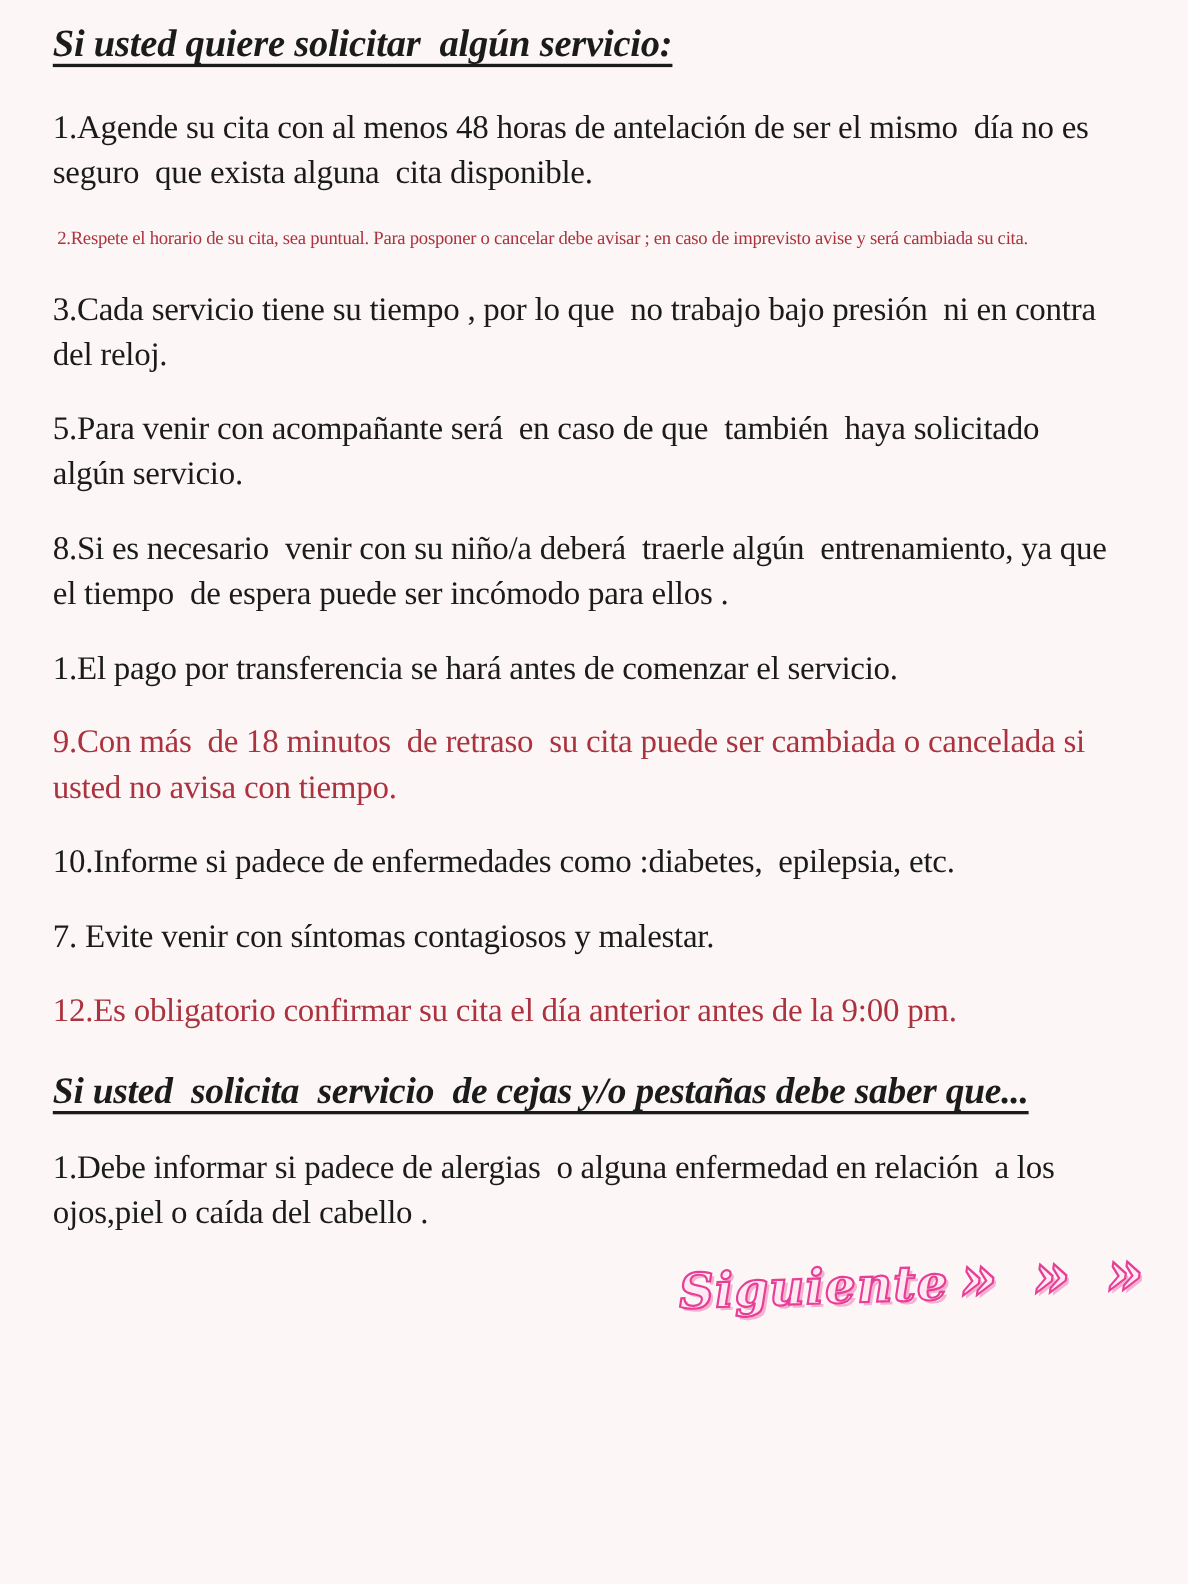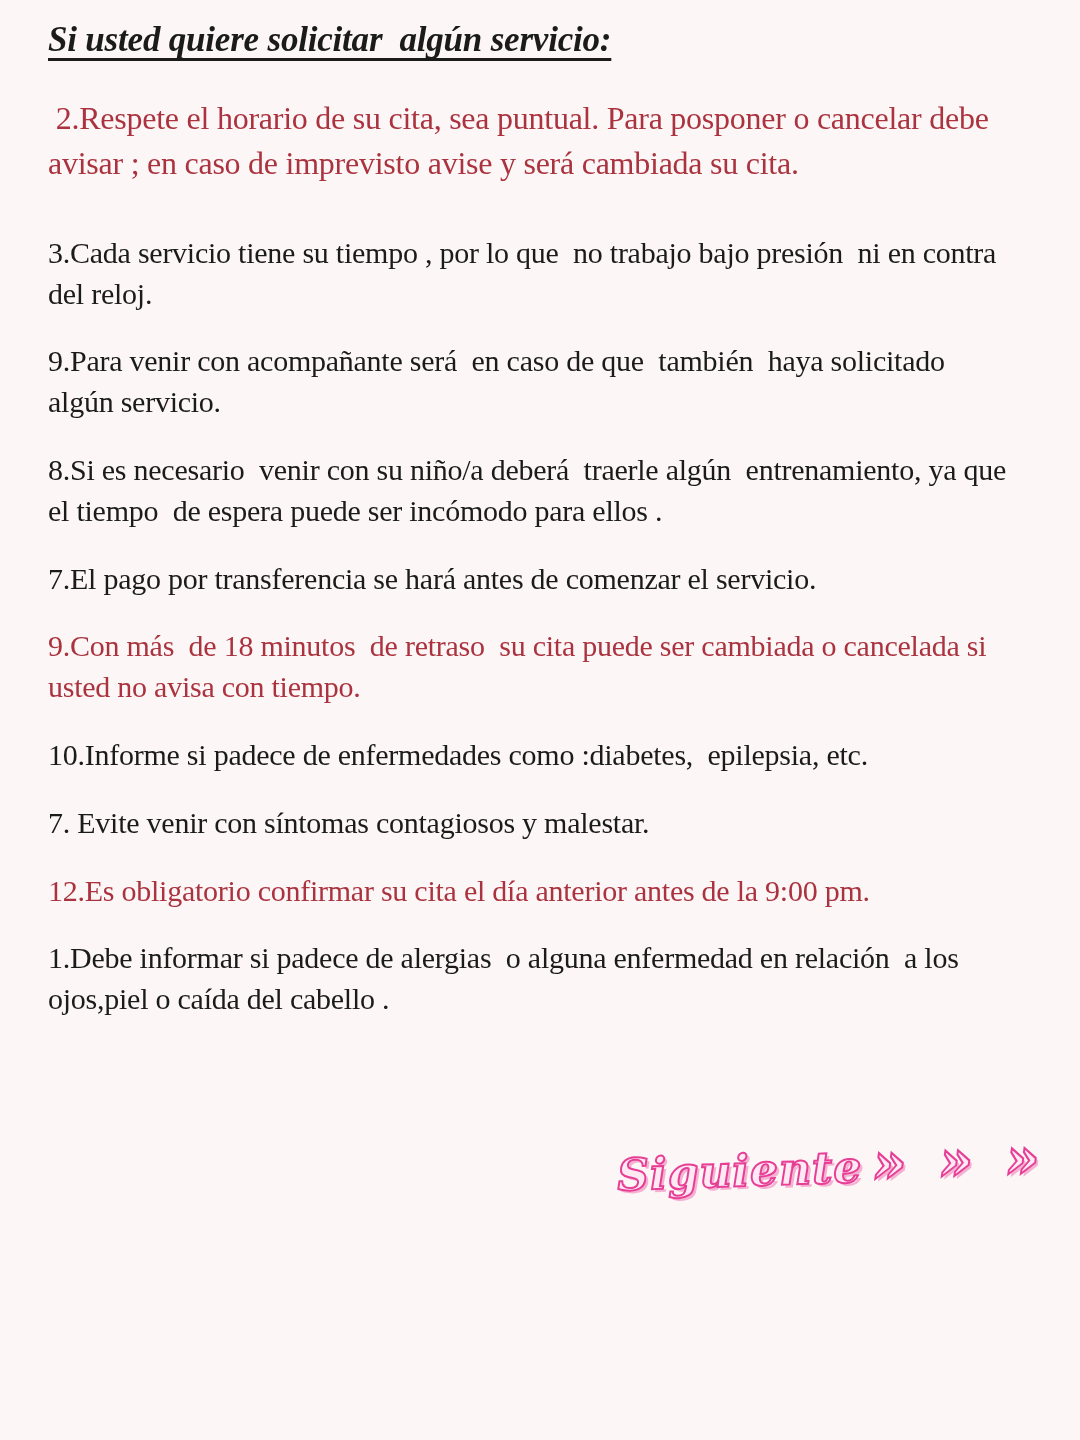--- a/index.html
+++ b/index.html
@@ -40,23 +40,23 @@
   .item{
     font-size:30px;
     line-height:1.36;
     letter-spacing:-0.25px;
     white-space:pre-wrap;
     margin-bottom:27px;
     max-width:990px;
   }
   .item.red{ color:var(--red); }
   .item.small{
-    font-size:32px;
+    font-size:17px;
     line-height:1.42;
-    margin-bottom:46px;
+    margin-bottom:33px;
   }
   .next{
     position:absolute;
     right:34px;
     bottom:6px;
     display:flex;
     align-items:center;
     gap:10px;
     cursor:pointer;
     transform:rotate(-2deg);
@@ -84,30 +84,32 @@
     padding-bottom:6px;
   }
 </style>
 </head>
 <body>
 
 <div class="page">
 
   <h1 class="heading">Si usted quiere solicitar  algún servicio:</h1>
 
+  <p class="item">1.Agende su cita con al menos 48 horas de antelación de ser el mismo  día no es seguro  que exista alguna  cita disponible.</p>
   <p class="item red small"> 2.Respete el horario de su cita, sea puntual. Para posponer o cancelar debe avisar ; en caso de imprevisto avise y será cambiada su cita.</p>
   <p class="item">3.Cada servicio tiene su tiempo , por lo que  no trabajo bajo presión  ni en contra del reloj.</p>
-  <p class="item">9.Para venir con acompañante será  en caso de que  también  haya solicitado algún servicio.</p>
+  <p class="item">5.Para venir con acompañante será  en caso de que  también  haya solicitado algún servicio.</p>
   <p class="item">8.Si es necesario  venir con su niño/a deberá  traerle algún  entrenamiento, ya que el tiempo  de espera puede ser incómodo para ellos .</p>
-  <p class="item">7.El pago por transferencia se hará antes de comenzar el servicio.</p>
+  <p class="item">1.El pago por transferencia se hará antes de comenzar el servicio.</p>
   <p class="item red">9.Con más  de 18 minutos  de retraso  su cita puede ser cambiada o cancelada si usted no avisa con tiempo.</p>
   <p class="item">10.Informe si padece de enfermedades como :diabetes,  epilepsia, etc.</p>
   <p class="item">7. Evite venir con síntomas contagiosos y malestar.</p>
   <p class="item red">12.Es obligatorio confirmar su cita el día anterior antes de la 9:00 pm.</p>
 
+  <h2 class="heading second">Si usted  solicita  servicio  de cejas y/o pestañas debe saber que...</h2>
 
   <p class="item">1.Debe informar si padece de alergias  o alguna enfermedad en relación  a los ojos,piel o caída del cabello .</p>
 
   <div class="next">
     <span class="label">Siguiente</span>
     <span class="arrows">» » »</span>
   </div>
 
 </div>
 

